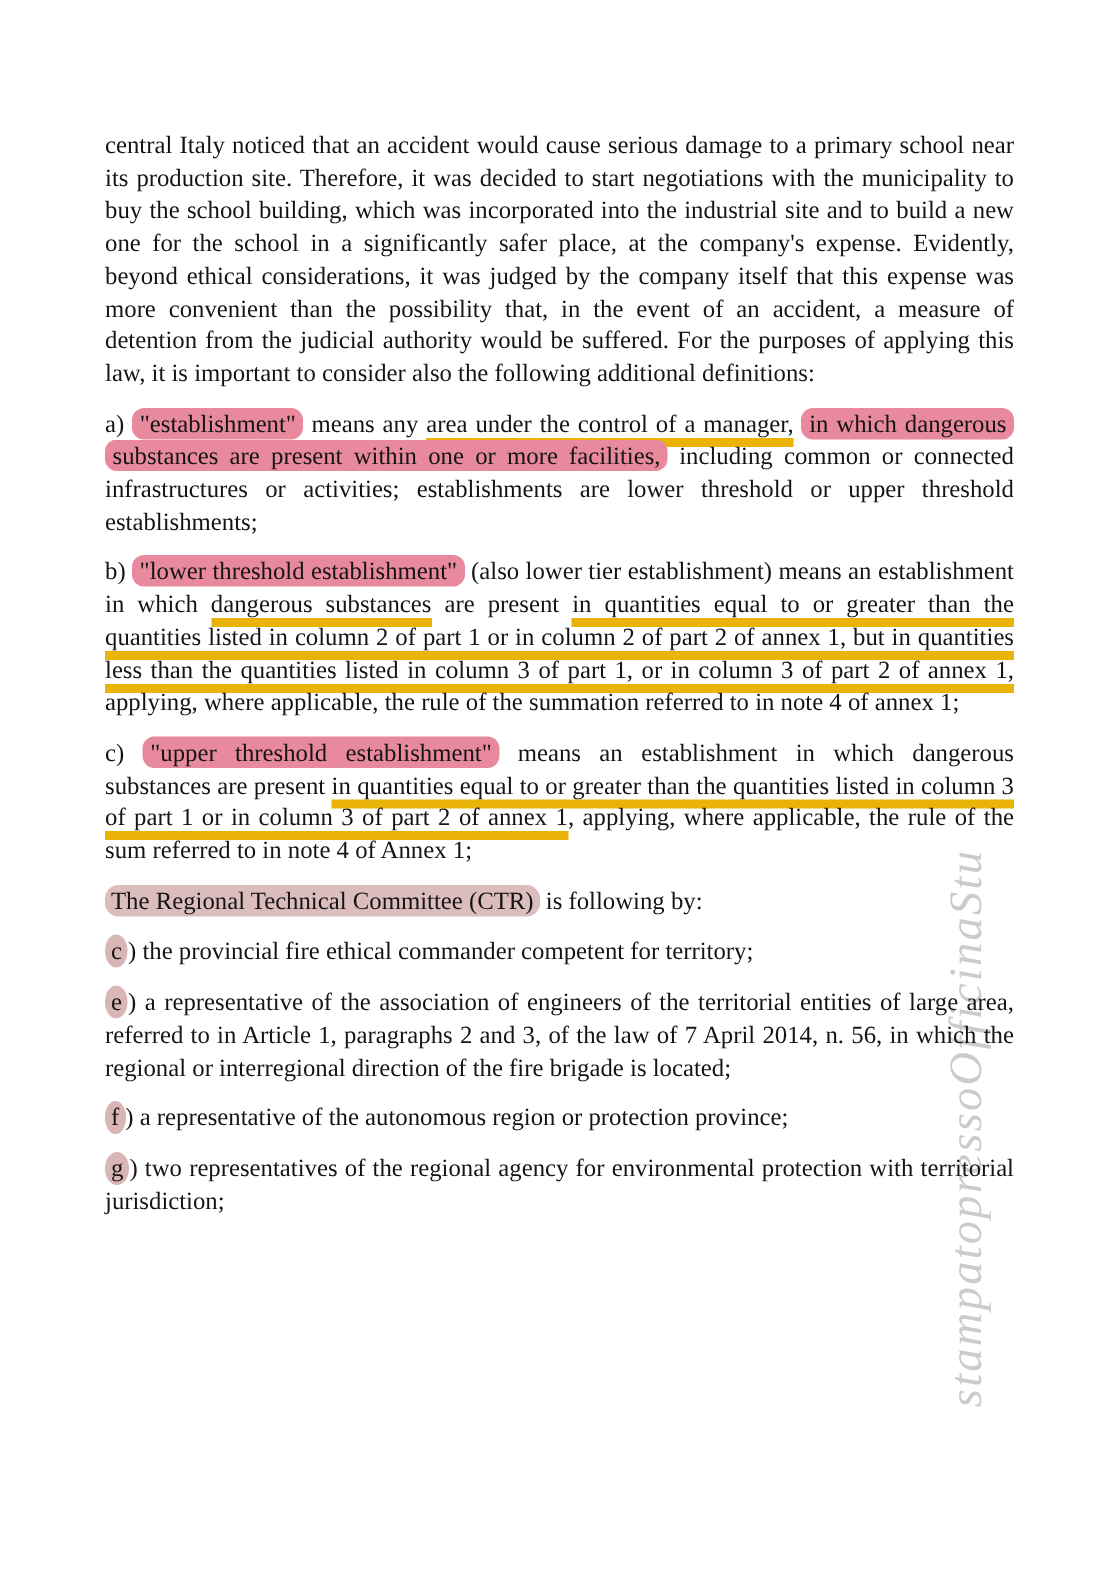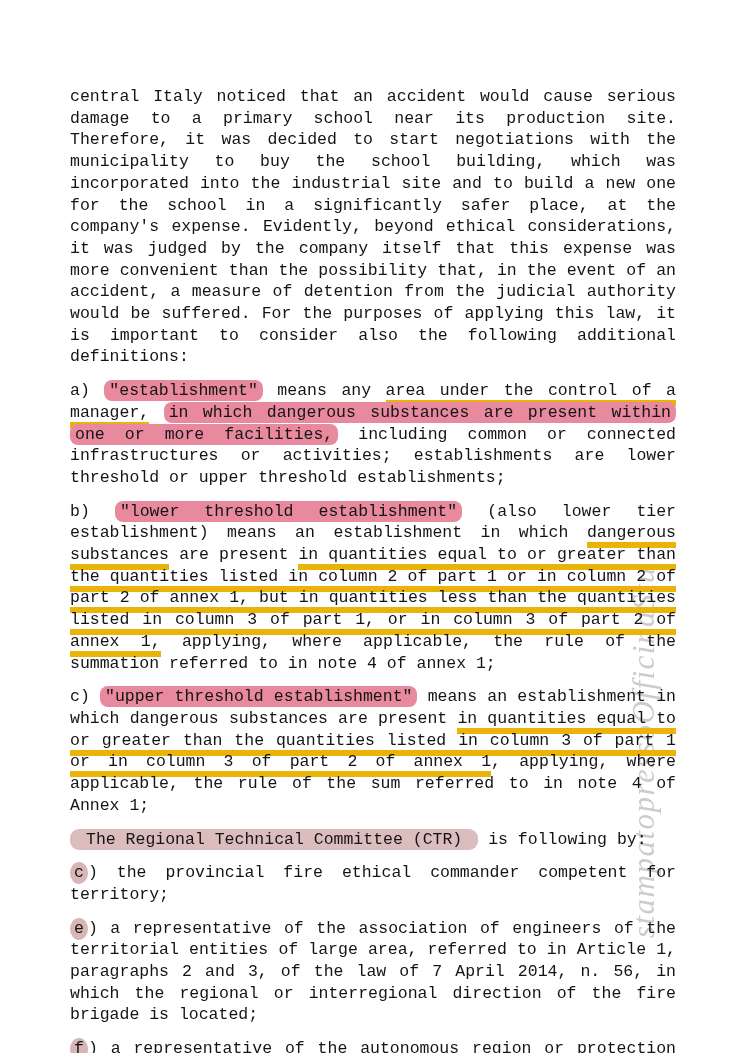--- a/index.html
+++ b/index.html
@@ -35,34 +35,33 @@
     top: 86px;
     width: 606px;
     z-index: 1;
   }
   p.para {
     margin: 0 0 12px 0;
     font-size: 16.5px;
     line-height: 21.7px;
     text-align: justify;
     hyphens: none;
-    font-family: Liberation Mono, monospace;
   }
   .seg-plain { }
   .seg-hl {
     background: #e8899d;
     border-radius: 8px;
     padding: 1px 5px;
     -webkit-box-decoration-break: clone;
     box-decoration-break: clone;
   }
   .seg-hl-light {
     background: #dcbdbd;
     border-radius: 9px;
-    padding: 1px 16px;
+    padding: 1px 4px;
     -webkit-box-decoration-break: clone;
     box-decoration-break: clone;
   }
   .seg-hl-letter {
     background: #d9b6b6;
     border-radius: 50%;
     padding: 1px 4px 2px 4px;
   }
   .seg-ul {
     border-bottom: 6px solid #eab308;

